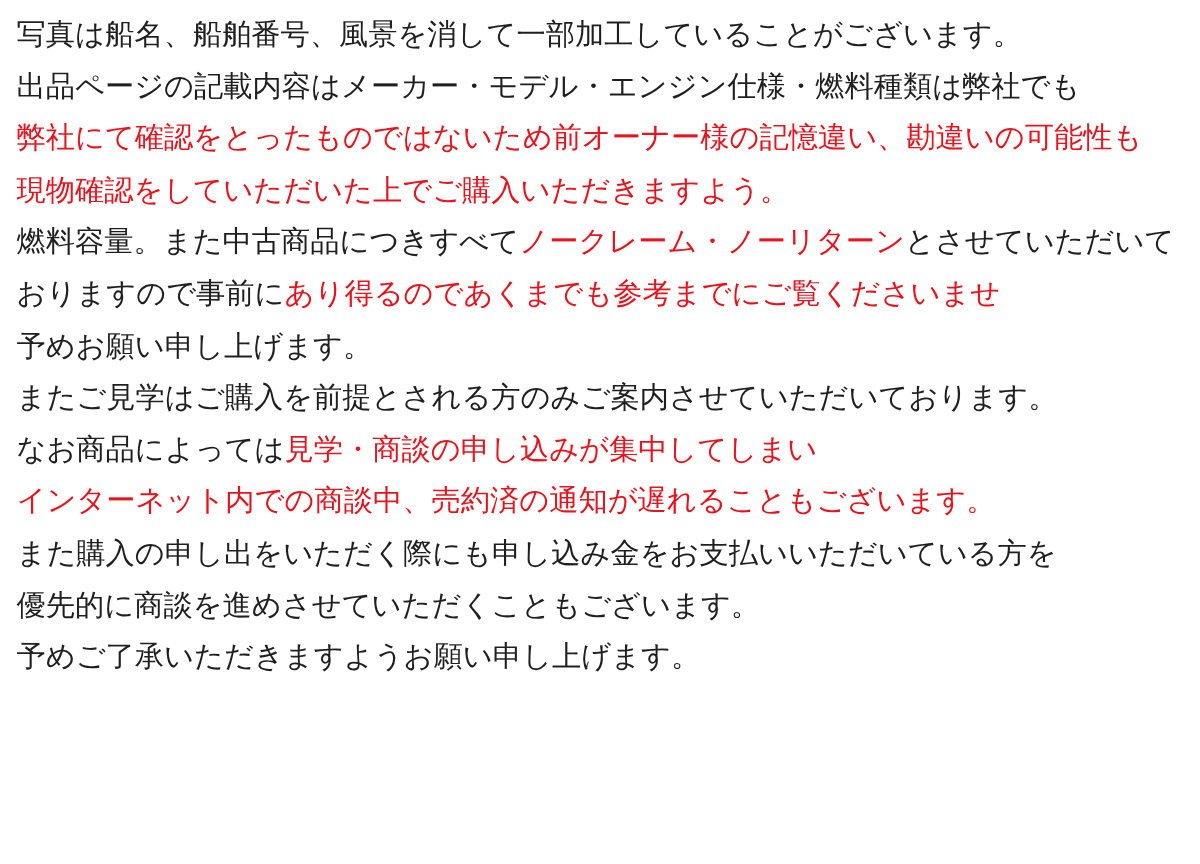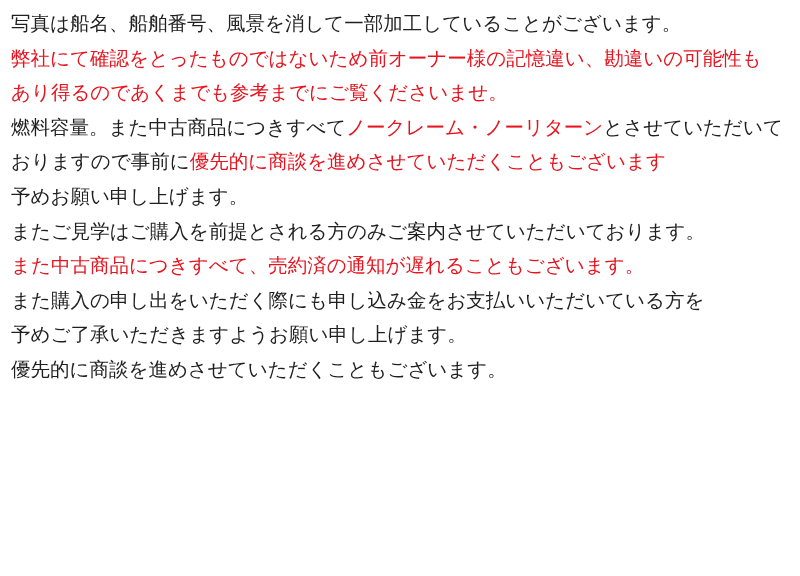--- a/index.html
+++ b/index.html
@@ -28,24 +28,26 @@
   }
   .seg-black { color: var(--text-black, #1f1f1f); }
   .seg-red   { color: var(--text-red, #e6141e); }
 </style>
 </head>
 <body style="background: rgb(255, 255, 255);">
 
 <div class="doc">
   <div>
       <div class="line"><span class="seg-black">写真は船名、船舶番号、風景を消して一部加工していることがございます。</span></div>
+      <div class="line"><span class="seg-black">出品ページの記載内容はメーカー・モデル・エンジン仕様・燃料種類は弊社でも</span></div>
       <div class="line"><span class="seg-red">弊社にて確認をとったものではないため前オーナー様の記憶違い、勘違いの可能性も</span></div>
-      <div class="line"><span class="seg-red">あり得るのであくまでも参考までにご覧くださいませ。</span></div>
+      <div class="line"><span class="seg-red">現物確認をしていただいた上でご購入いただきますよう。</span></div>
       <div class="line"><span class="seg-black">燃料容量。また中古商品につきすべて</span><span class="seg-red">ノークレーム・ノーリターン</span><span class="seg-black">とさせていただいて</span></div>
-      <div class="line"><span class="seg-black">おりますので事前に</span><span class="seg-red">優先的に商談を進めさせていただくこともございます</span></div>
+      <div class="line"><span class="seg-black">おりますので事前に</span><span class="seg-red">あり得るのであくまでも参考までにご覧くださいませ</span></div>
       <div class="line"><span class="seg-black">予めお願い申し上げます。</span></div>
       <div class="line"><span class="seg-black">またご見学はご購入を前提とされる方のみご案内させていただいております。</span></div>
-      <div class="line"><span class="seg-red">また中古商品につきすべて、売約済の通知が遅れることもございます。</span></div>
+      <div class="line"><span class="seg-black">なお商品によっては</span><span class="seg-red">見学・商談の申し込みが集中してしまい</span></div>
+      <div class="line"><span class="seg-red">インターネット内での商談中、売約済の通知が遅れることもございます。</span></div>
       <div class="line"><span class="seg-black">また購入の申し出をいただく際にも申し込み金をお支払いいただいている方を</span></div>
+      <div class="line"><span class="seg-black">優先的に商談を進めさせていただくこともございます。</span></div>
       <div class="line"><span class="seg-black">予めご了承いただきますようお願い申し上げます。</span></div>
-      <div class="line"><span class="seg-black">優先的に商談を進めさせていただくこともございます。</span></div>
     </div>
 </div>
 
 </body></html>

